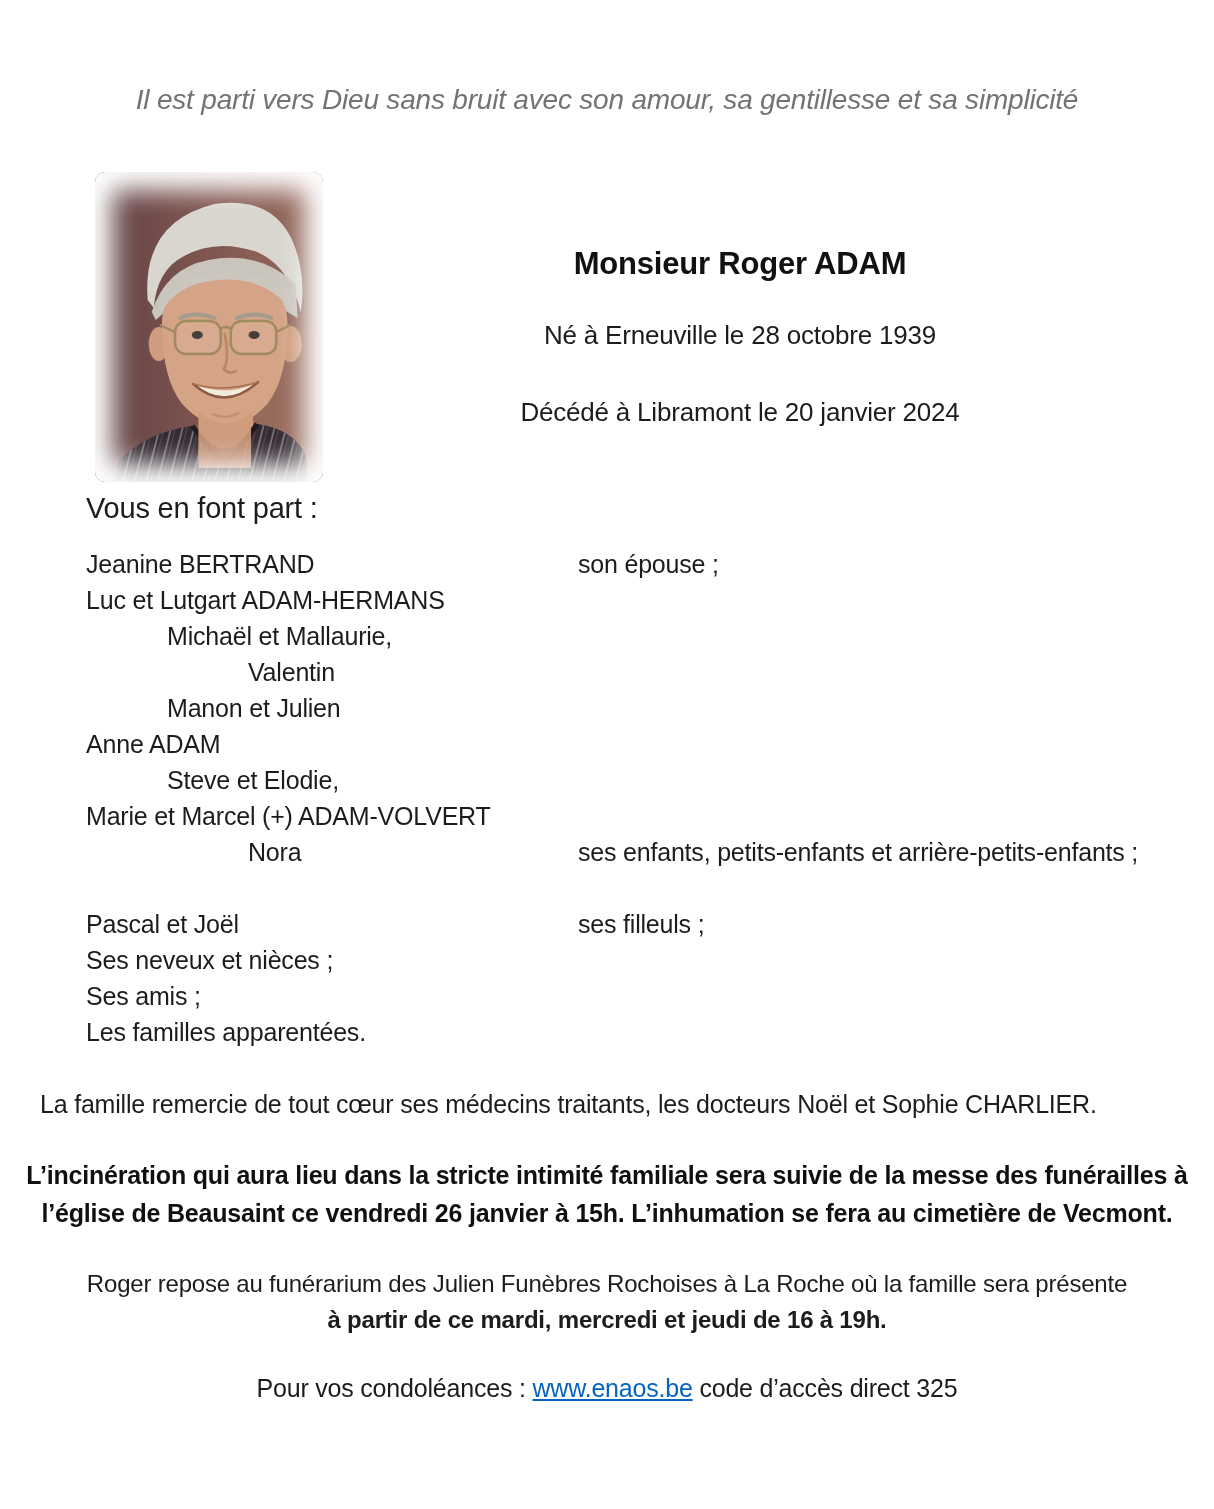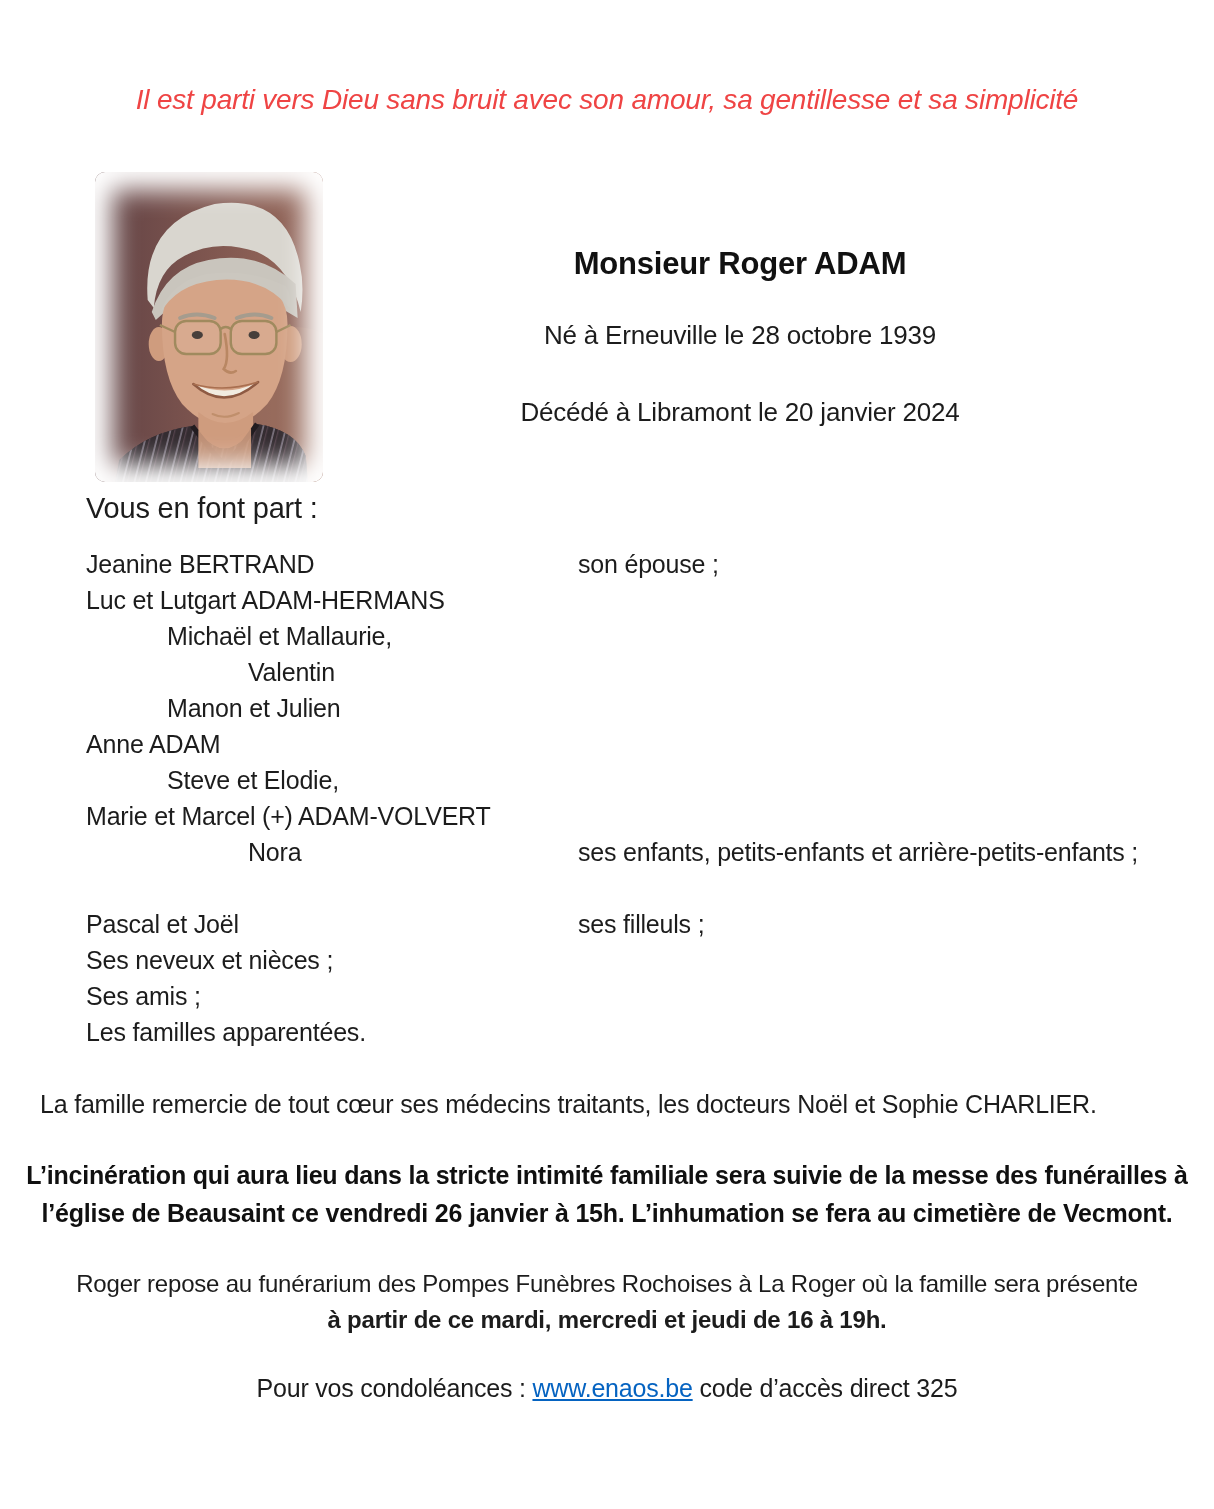--- a/index.html
+++ b/index.html
@@ -1,21 +1,21 @@
 <!DOCTYPE html>
 <html lang="fr"><head>
 <meta charset="utf-8">
 <style>
   html,body{margin:0;padding:0;background:#ffffff;}
   body{font-family:"Liberation Sans", sans-serif; color:#1c1c1c; -webkit-font-smoothing:antialiased;}
   .page{position:relative;width:1214px;height:1509px;background:#ffffff;overflow:hidden;margin:0 auto;letter-spacing:-0.2px;}
 
   .epigraph{
     position:absolute;top:84px;left:0;width:100%;
-    text-align:center;font-style:italic;font-size:28px;color:#ef4444;
+    text-align:center;font-style:italic;font-size:28px;color:#737373;
   }
 
   .photo-wrap{position:absolute;left:95px;top:172px;width:228px;height:310px;border-radius:10px;}
   .photo-wrap svg{display:block;width:100%;height:100%;border-radius:10px;}
   .photo-feather{position:absolute;inset:0;border-radius:10px;pointer-events:none;
     box-shadow:inset 0 0 26px 18px #ffffff;}
 
   .deceased-block{position:absolute;left:430px;top:246px;width:620px;text-align:center;}
   .deceased-title{font-size:31px;font-weight:bold;color:#111;}
   .deceased-birth{margin-top:38px;font-size:26px;}
@@ -161,18 +161,18 @@
       </div>
       <div class="family-row indent-0">
         <span class="fname">Les familles apparentées.</span>
       </div>
     </div>
 
   <div class="thanks">La famille remercie de tout cœur ses médecins traitants, les docteurs Noël et Sophie CHARLIER.</div>
 
   <div class="ceremony">L’incinération qui aura lieu dans la stricte intimité familiale sera suivie de la messe des funérailles à l’église de Beausaint ce vendredi 26 janvier à 15h. L’inhumation se fera au cimetière de Vecmont.</div>
 
-  <div class="visitation-1">Roger repose au funérarium des Pompes Funèbres Rochoises à La Roger où la famille sera présente</div>
+  <div class="visitation-1">Roger repose au funérarium des Julien Funèbres Rochoises à La Roche où la famille sera présente</div>
   <div class="visitation-2">à partir de ce mardi, mercredi et jeudi de 16 à 19h.</div>
 
   <div class="condolences"><span>Pour vos condoléances : </span><a style="color: rgb(5, 99, 193);">www.enaos.be</a><span> code d’accès direct 325</span></div>
 
 </div>
 
 </body></html>

